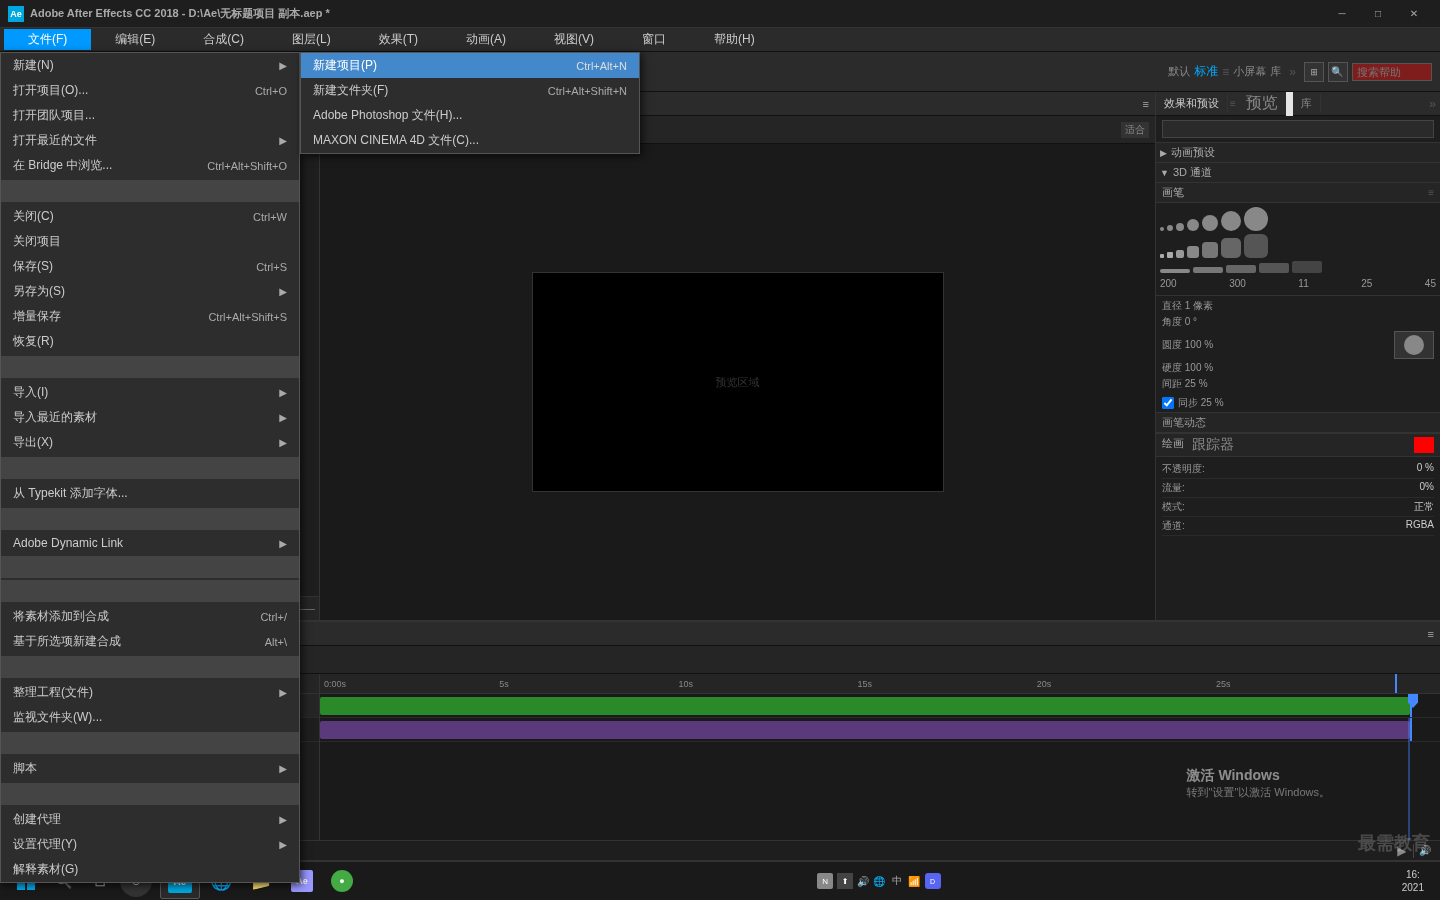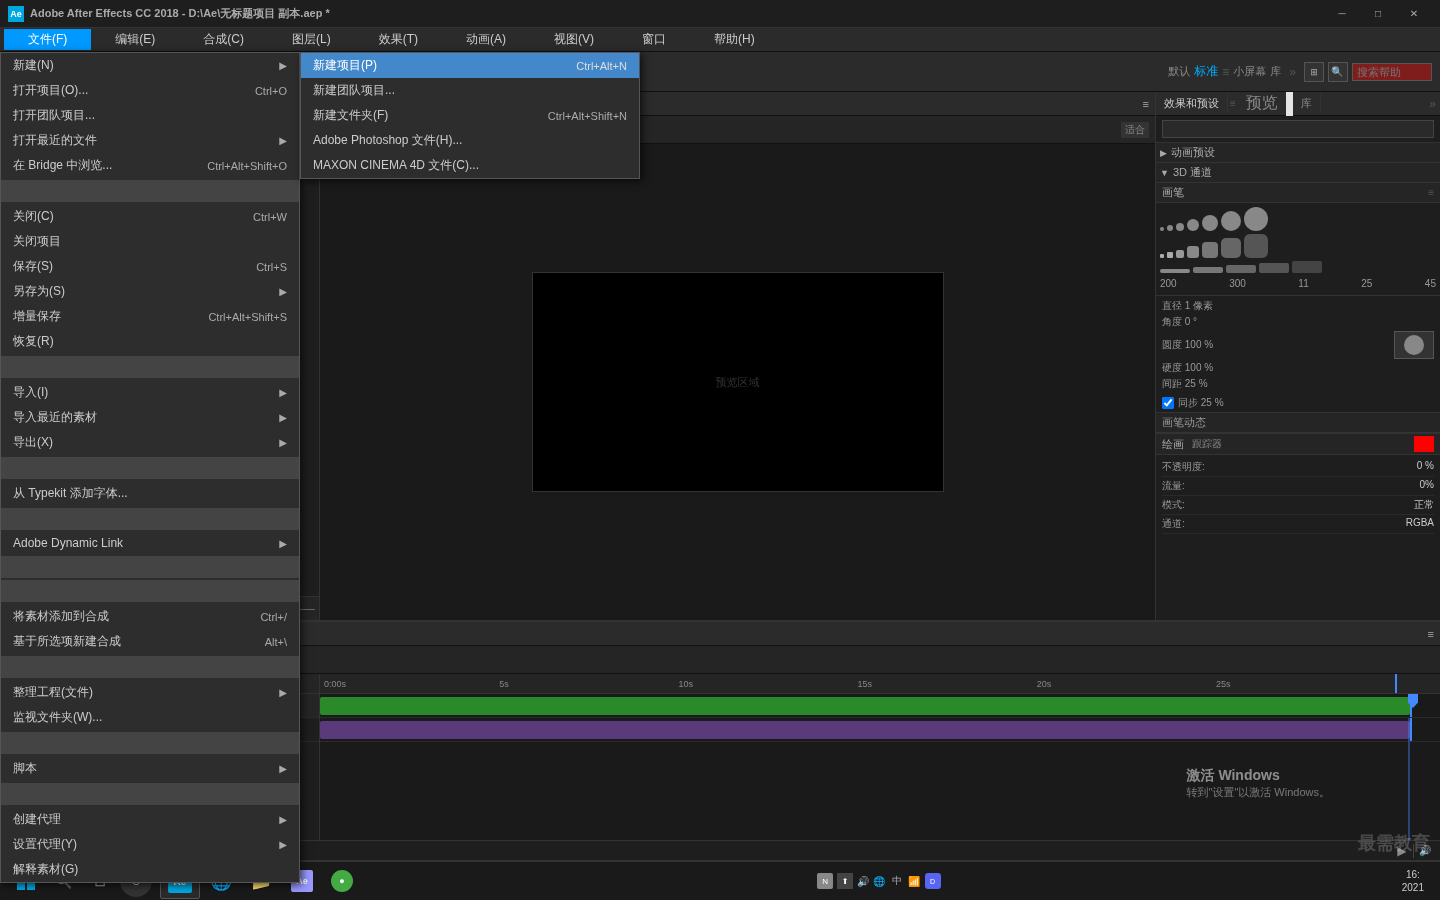--- a/index.html
+++ b/index.html
@@ -347,21 +347,21 @@
     <div style="border-bottom:1px solid #333;">
       <div style="display:flex;align-items:center;padding:2px 6px;background:#252525;border-bottom:1px solid #333;">
         <span style="font-size:11px;color:#999;">画笔动态</span>
       </div>
     </div>
 
     <div style="flex:1; overflow-y:auto; position:relative;">
       <div style="display:flex;align-items:center;padding:2px 6px;background:#252525;border-bottom:1px solid #333;justify-content:space-between;">
         <div style="display:flex;gap:8px;">
           <span style="font-size:11px;color:#aaa;">绘画</span>
-          <span style="font-size:10px;color:#888;">跟踪器</span>
+          <span style="font-size:14px;color:#888;">跟踪器</span>
         </div>
         <div style="width:20px;height:16px;background:red;"></div>
       </div>
       <div style="padding:3px 6px;font-size:10px;">
         <div style="display:flex;justify-content:space-between;padding:2px 0;border-bottom:1px solid #2a2a2a;">
           <span style="color:#999;">不透明度:</span>
           <span style="color:#ccc;">0 %</span>
         </div>
         <div style="display:flex;justify-content:space-between;padding:2px 0;border-bottom:1px solid #2a2a2a;">
           <span style="color:#999;">流量:</span>
@@ -634,23 +634,20 @@
       </div>
 
   </div>
 
   <div id="sub-menu">
     <div class="sub-menu-row highlighted">
       <span>新建项目(P)</span>
       <span class="shortcut">Ctrl+Alt+N</span>
     </div>
     <div class="sub-menu-row">
-      <span>新建团队项目...</span>
-    </div>
-    <div class="sub-menu-row">
       <span>新建文件夹(F)</span>
       <span class="shortcut">Ctrl+Alt+Shift+N</span>
     </div>
     <div class="sub-menu-row">
       <span>Adobe Photoshop 文件(H)...</span>
     </div>
     <div class="sub-menu-row">
       <span>MAXON CINEMA 4D 文件(C)...</span>
     </div>
   </div>

